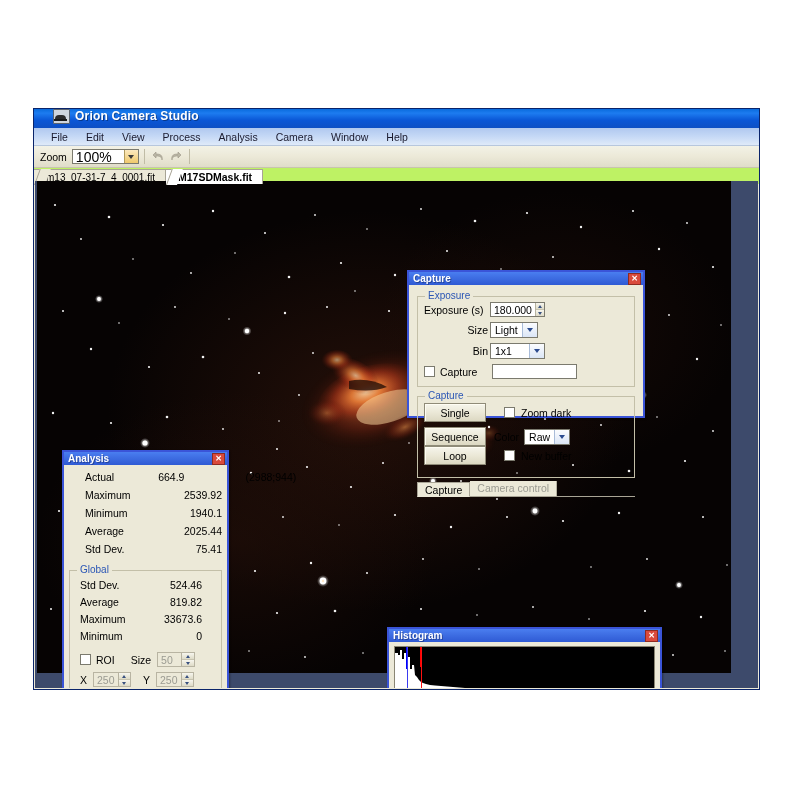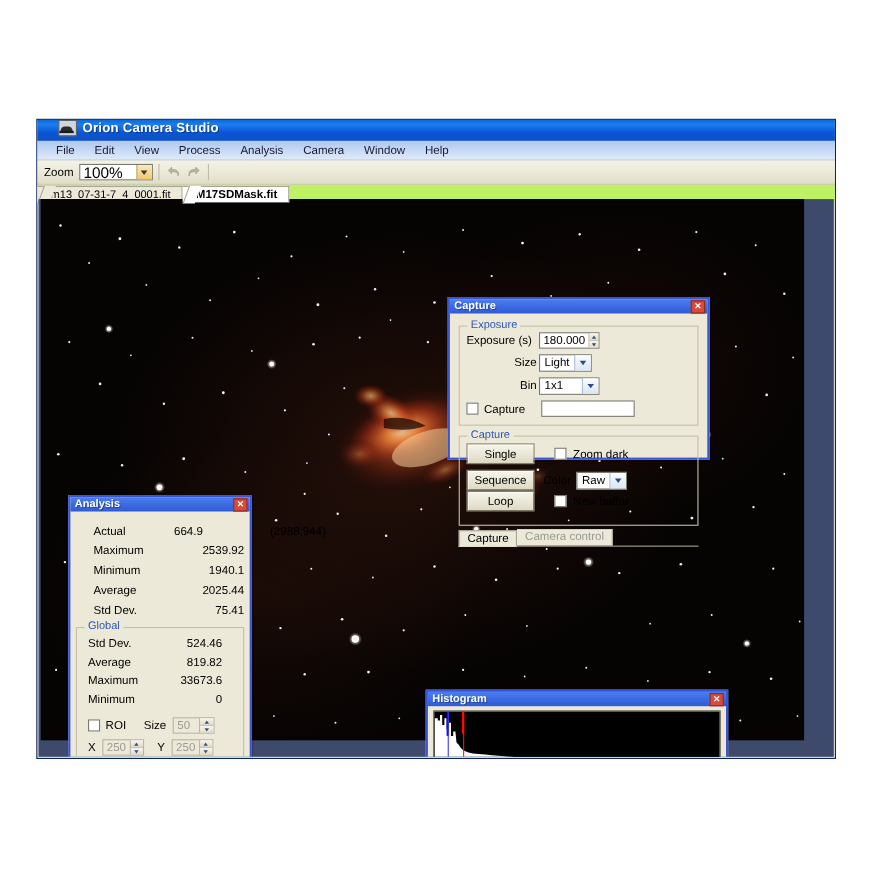--- a/index.html
+++ b/index.html
@@ -209,21 +209,21 @@
     border:1px solid #8f8b78;
     font-size:10.5px;color:#000;height:17px;
     display:flex;align-items:center;justify-content:center;
     box-shadow:inset 1px 1px 0 #fffdf3;
   }
 
   .lbl{font-size:10.5px;color:#000;white-space:nowrap;}
 
   
   #analysis-win{left:27px;top:269px;width:167px;height:315px;}
-  .an-row{display:flex;align-items:flex-end;height:18px;gap:44px;}
+  .an-row{display:flex;align-items:flex-start;height:18px;gap:44px;}
   .an-row .k{width:56px;font-size:10.5px;color:#000;padding-left:16px;}
   .an-row .v{width:58px;text-align:right;font-size:10.5px;color:#000;}
   .an-row .x{font-size:10.5px;color:#000;padding-left:17px;}
   .g-row{display:flex;align-items:center;height:17px;}
   .g-row .k{width:60px;font-size:10.5px;color:#000;padding-left:6px;}
   .g-row .v{width:62px;text-align:right;font-size:10.5px;color:#000;}
 
   
   #capture-win{left:372px;top:89px;width:238px;height:148px;}
   .cap-row{display:flex;align-items:center;margin-bottom:5px;}

